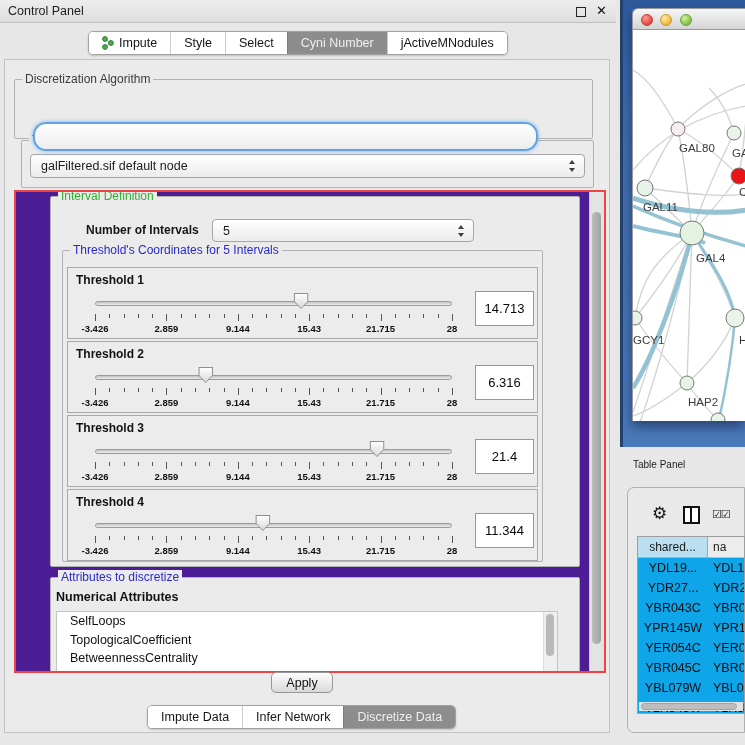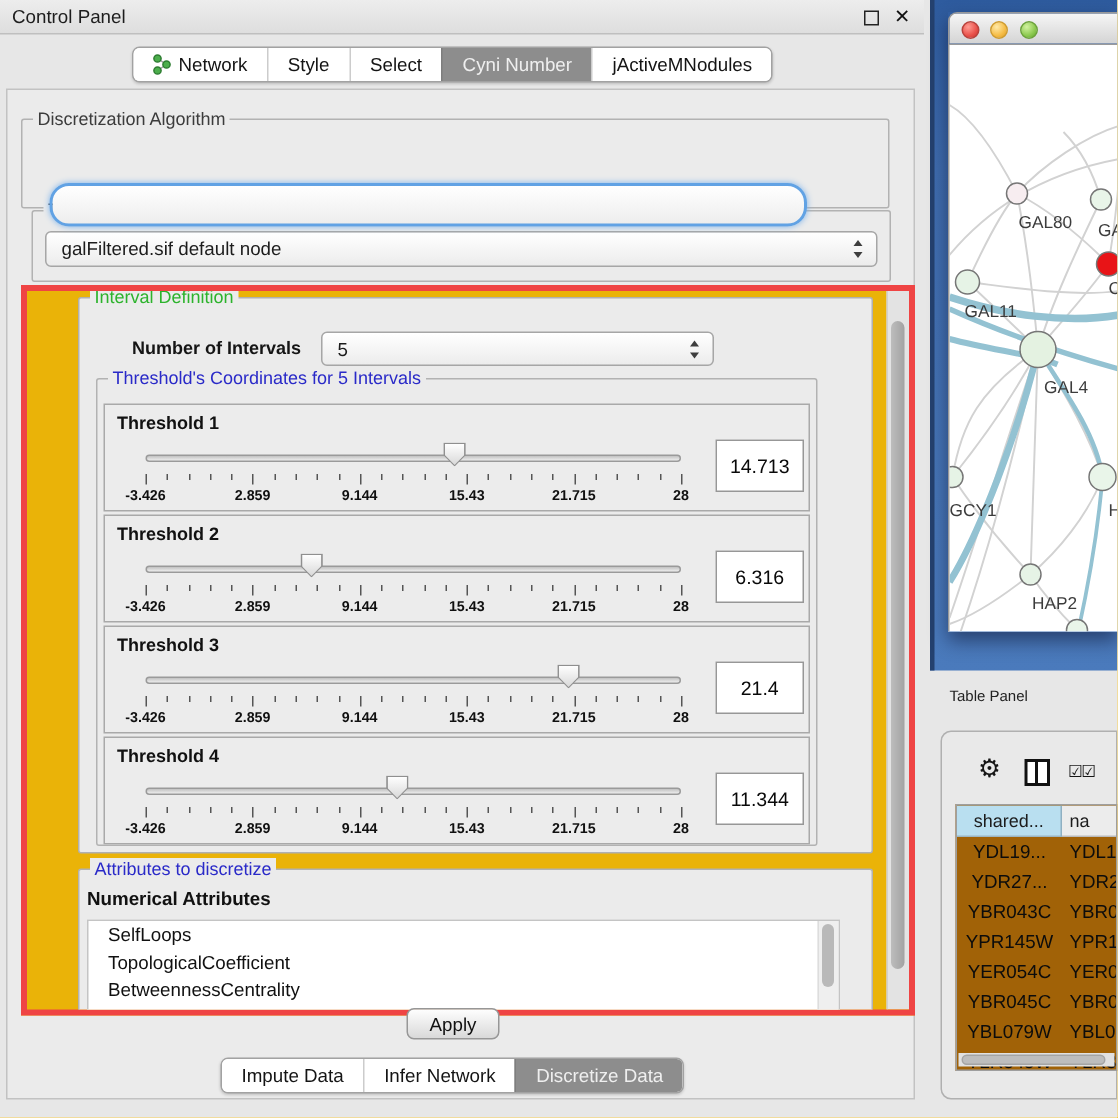--- a/index.html
+++ b/index.html
@@ -40,22 +40,22 @@
   .tdata-group{left:16px;top:80px;width:571px;height:46px;}
   .combo{position:absolute;background:linear-gradient(#ffffff,#ececec);border:1px solid #a6a6a6;
     border-radius:4px;font-size:12.5px;display:flex;align-items:center;padding-left:10px;box-sizing:border-box;}
   .spinner{position:absolute;right:8px;top:50%;transform:translateY(-50%);width:7px;height:12px;}
   .spinner:before,.spinner:after{content:"";position:absolute;left:0;border-left:3.5px solid transparent;
     border-right:3.5px solid transparent;}
   .spinner:before{top:0;border-bottom:4.5px solid #3e3e3e;}
   .spinner:after{bottom:0;border-top:4.5px solid #3e3e3e;}
   .tdata-combo{left:8px;top:13px;width:555px;height:24px;}
   
-  .scroll-area{position:absolute;left:9px;top:130px;width:588px;height:479px;border:4px solid #ef4444;
-    background:#eab308;overflow:hidden;}
+  .scroll-area{position:absolute;left:9px;top:130px;width:588px;height:479px;border:2px solid #ef4444;
+    background:#4c1d95;overflow:hidden;}
   .vscroll{position:absolute;right:0;top:0;width:14px;height:100%;background:#e3e3e3;border-left:1px solid #d0d0d0;}
   .vscroll .thumb{position:absolute;left:2px;top:20px;width:9px;height:432px;border-radius:5px;
     background:linear-gradient(90deg,#bdbdbd,#a2a2a2);}
   .interval-group{left:34px;top:4px;width:528px;height:369px;border-color:#b0b0b0;background:#ebebeb;}
   .noi-label{position:absolute;left:35px;top:26px;font-size:12px;font-weight:bold;color:#151515;}
   .noi-combo{left:161px;top:22px;width:262px;height:23px;}
   .thresholds-group{left:11px;top:53px;width:479px;height:310px;background:#ebebeb;}
   .th-panel{position:absolute;left:4px;width:469px;height:70px;border:1px solid #a9a9a9;background:#ececec;}
   .th-label{position:absolute;left:8px;top:5px;font-size:12px;font-weight:bold;color:#111;}
   .slider-area{position:absolute;left:27px;top:27px;width:357px;height:40px;}
@@ -101,21 +101,21 @@
     border-left:1px solid #999;box-sizing:border-box;overflow:hidden;}
   .tp-title{position:absolute;left:633px;top:459px;font-size:10px;color:#222;}
   .tp-box{position:absolute;left:627px;top:487px;width:118px;height:246px;background:#e9e9e9;
     border:1px solid #b0b0b0;border-radius:7px 0 0 7px;box-sizing:border-box;}
   .gear-icon{position:absolute;left:24px;top:15px;font-size:17px;color:#161616;
     font-family:"DejaVu Sans",sans-serif;}
   .split-icon{position:absolute;left:55px;top:18px;width:13px;height:14px;border:2px solid #111;background:#fff;}
   .split-icon:after{content:"";position:absolute;left:5px;top:0;width:2px;height:14px;background:#111;}
   .check-icons{position:absolute;left:84px;top:20px;font-size:11px;letter-spacing:-1px;color:#161616;
     font-family:"DejaVu Sans",sans-serif;}
-  .tp-table{position:absolute;left:9px;top:48px;width:108px;height:178px;background:#a16207;
+  .tp-table{position:absolute;left:9px;top:48px;width:108px;height:178px;background:#0ea5e9;
     border:1px solid #9e9e9e;overflow:hidden;box-sizing:border-box;}
   .tp-header{display:flex;height:21px;}
   .tp-hcell{font-size:12px;line-height:21px;box-sizing:border-box;overflow:hidden;white-space:nowrap;}
   .tp-hcell.sel{width:70px;background:#b9dff0;border-right:1px solid #8fb0c2;border-bottom:1px solid #9db6c2;text-align:center;}
   .tp-hcell.plain{flex:1;background:#ececec;border-bottom:1px solid #bbb;padding-left:5px;}
   .tp-row{display:flex;height:20px;font-size:12.5px;line-height:20px;color:#0c0c0c;align-items:center;}
   .tp-c1{width:70px;text-align:center;overflow:hidden;white-space:nowrap;}
   .tp-c2{flex:1;padding-left:5px;overflow:hidden;white-space:nowrap;}
   .hscroll{position:absolute;left:1px;top:165px;width:104px;height:9px;background:#e1e1e1;}
   .hscroll .thumb{position:absolute;left:2px;top:0.5px;width:96px;height:7px;border-radius:4px;
@@ -134,21 +134,21 @@
 
   <div class="segbar" id="topTabs">
       <div class="seg">
         <svg width="12" height="14" viewBox="0 0 12 14">
           <line x1="3" y1="3" x2="9" y2="7" stroke="#9a9a9a"></line>
           <line x1="3" y1="11" x2="9" y2="7" stroke="#9a9a9a"></line>
           <circle cx="3" cy="3" r="2.4" fill="#4cae4c" stroke="#2e7d32"></circle>
           <circle cx="9" cy="7" r="2.4" fill="#4cae4c" stroke="#2e7d32"></circle>
           <circle cx="3" cy="11" r="2.4" fill="#4cae4c" stroke="#2e7d32"></circle>
         </svg>
-        <span>Network</span>
+        <span>Impute</span>
       </div>
       <div class="seg">
         <span>Style</span>
       </div>
       <div class="seg">
         <span>Select</span>
       </div>
       <div class="seg selected">
         <span>Cyni Number</span>
       </div>

